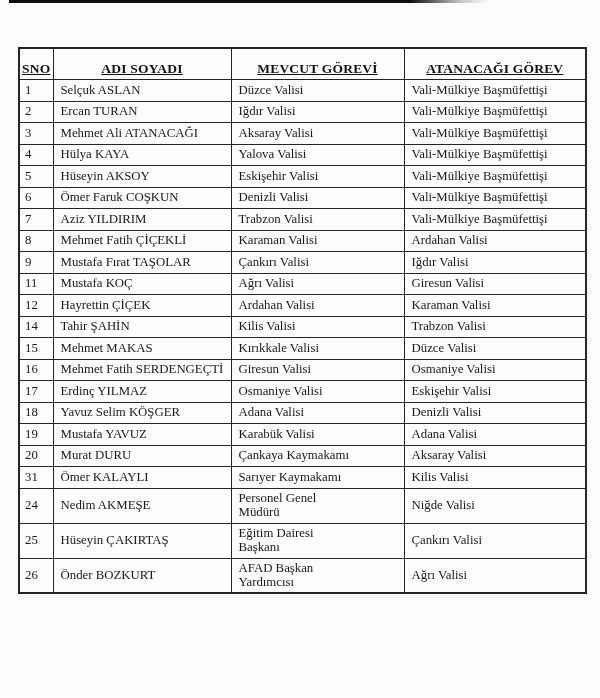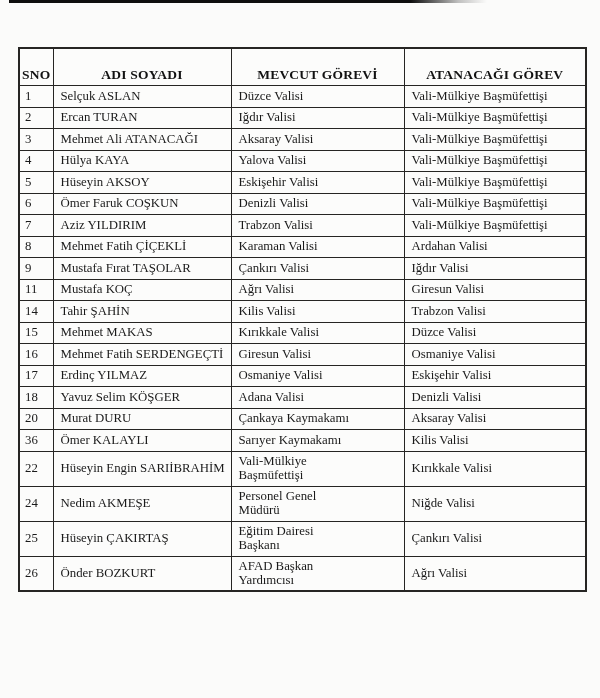--- a/index.html
+++ b/index.html
@@ -46,21 +46,22 @@
   }
   table.list { border-width: 2px; }
   th {
     height: 23px;
     font-size: 13.5px;
     font-weight: bold;
     text-align: center;
     vertical-align: middle;
     letter-spacing: 0.2px;
     color: #121212;
-    padding: 18px 0 2px 0;
+    padding: 12px 0 2px 0;
+    text-decoration: underline;
   }
   td {
     font-size: 12.8px;
     line-height: 14px;
     vertical-align: middle;
     padding: 2px 4px 3px 7px;
     color: #1a1a1a;
   }
   td.c-sno { padding-left: 5px; }
   td.c-current { white-space: pre-line; }
@@ -146,20 +147,26 @@
       <td class="c-current">Çankırı Valisi</td>
       <td class="c-assigned">Iğdır Valisi</td>
     </tr>
         <tr class="r-single">
       <td class="c-sno">11</td>
       <td class="c-name">Mustafa KOÇ</td>
       <td class="c-current">Ağrı Valisi</td>
       <td class="c-assigned">Giresun Valisi</td>
     </tr>
         <tr class="r-single">
+      <td class="c-sno">12</td>
+      <td class="c-name">Hayrettin ÇİÇEK</td>
+      <td class="c-current">Ardahan Valisi</td>
+      <td class="c-assigned">Karaman Valisi</td>
+    </tr>
+        <tr class="r-single">
       <td class="c-sno">14</td>
       <td class="c-name">Tahir ŞAHİN</td>
       <td class="c-current">Kilis Valisi</td>
       <td class="c-assigned">Trabzon Valisi</td>
     </tr>
         <tr class="r-single">
       <td class="c-sno">15</td>
       <td class="c-name">Mehmet MAKAS</td>
       <td class="c-current">Kırıkkale Valisi</td>
       <td class="c-assigned">Düzce Valisi</td>
@@ -176,37 +183,36 @@
       <td class="c-current">Osmaniye Valisi</td>
       <td class="c-assigned">Eskişehir Valisi</td>
     </tr>
         <tr class="r-single">
       <td class="c-sno">18</td>
       <td class="c-name">Yavuz Selim KÖŞGER</td>
       <td class="c-current">Adana Valisi</td>
       <td class="c-assigned">Denizli Valisi</td>
     </tr>
         <tr class="r-single">
+      <td class="c-sno">19</td>
+      <td class="c-name">Mustafa YAVUZ</td>
+      <td class="c-current">Karabük Valisi</td>
+      <td class="c-assigned">Adana Valisi</td>
+    </tr>
+        <tr class="r-single">
       <td class="c-sno">20</td>
       <td class="c-name">Murat DURU</td>
       <td class="c-current">Çankaya Kaymakamı</td>
       <td class="c-assigned">Aksaray Valisi</td>
     </tr>
         <tr class="r-single">
-      <td class="c-sno">36</td>
+      <td class="c-sno">31</td>
       <td class="c-name">Ömer KALAYLI</td>
       <td class="c-current">Sarıyer Kaymakamı</td>
       <td class="c-assigned">Kilis Valisi</td>
-    </tr>
-        <tr class="r-double">
-      <td class="c-sno">22</td>
-      <td class="c-name">Hüseyin Engin SARIİBRAHİM</td>
-      <td class="c-current">Vali-Mülkiye
-Başmüfettişi</td>
-      <td class="c-assigned">Kırıkkale Valisi</td>
     </tr>
         <tr class="r-double">
       <td class="c-sno">24</td>
       <td class="c-name">Nedim AKMEŞE</td>
       <td class="c-current">Personel Genel
 Müdürü</td>
       <td class="c-assigned">Niğde Valisi</td>
     </tr>
         <tr class="r-double">
       <td class="c-sno">25</td>

